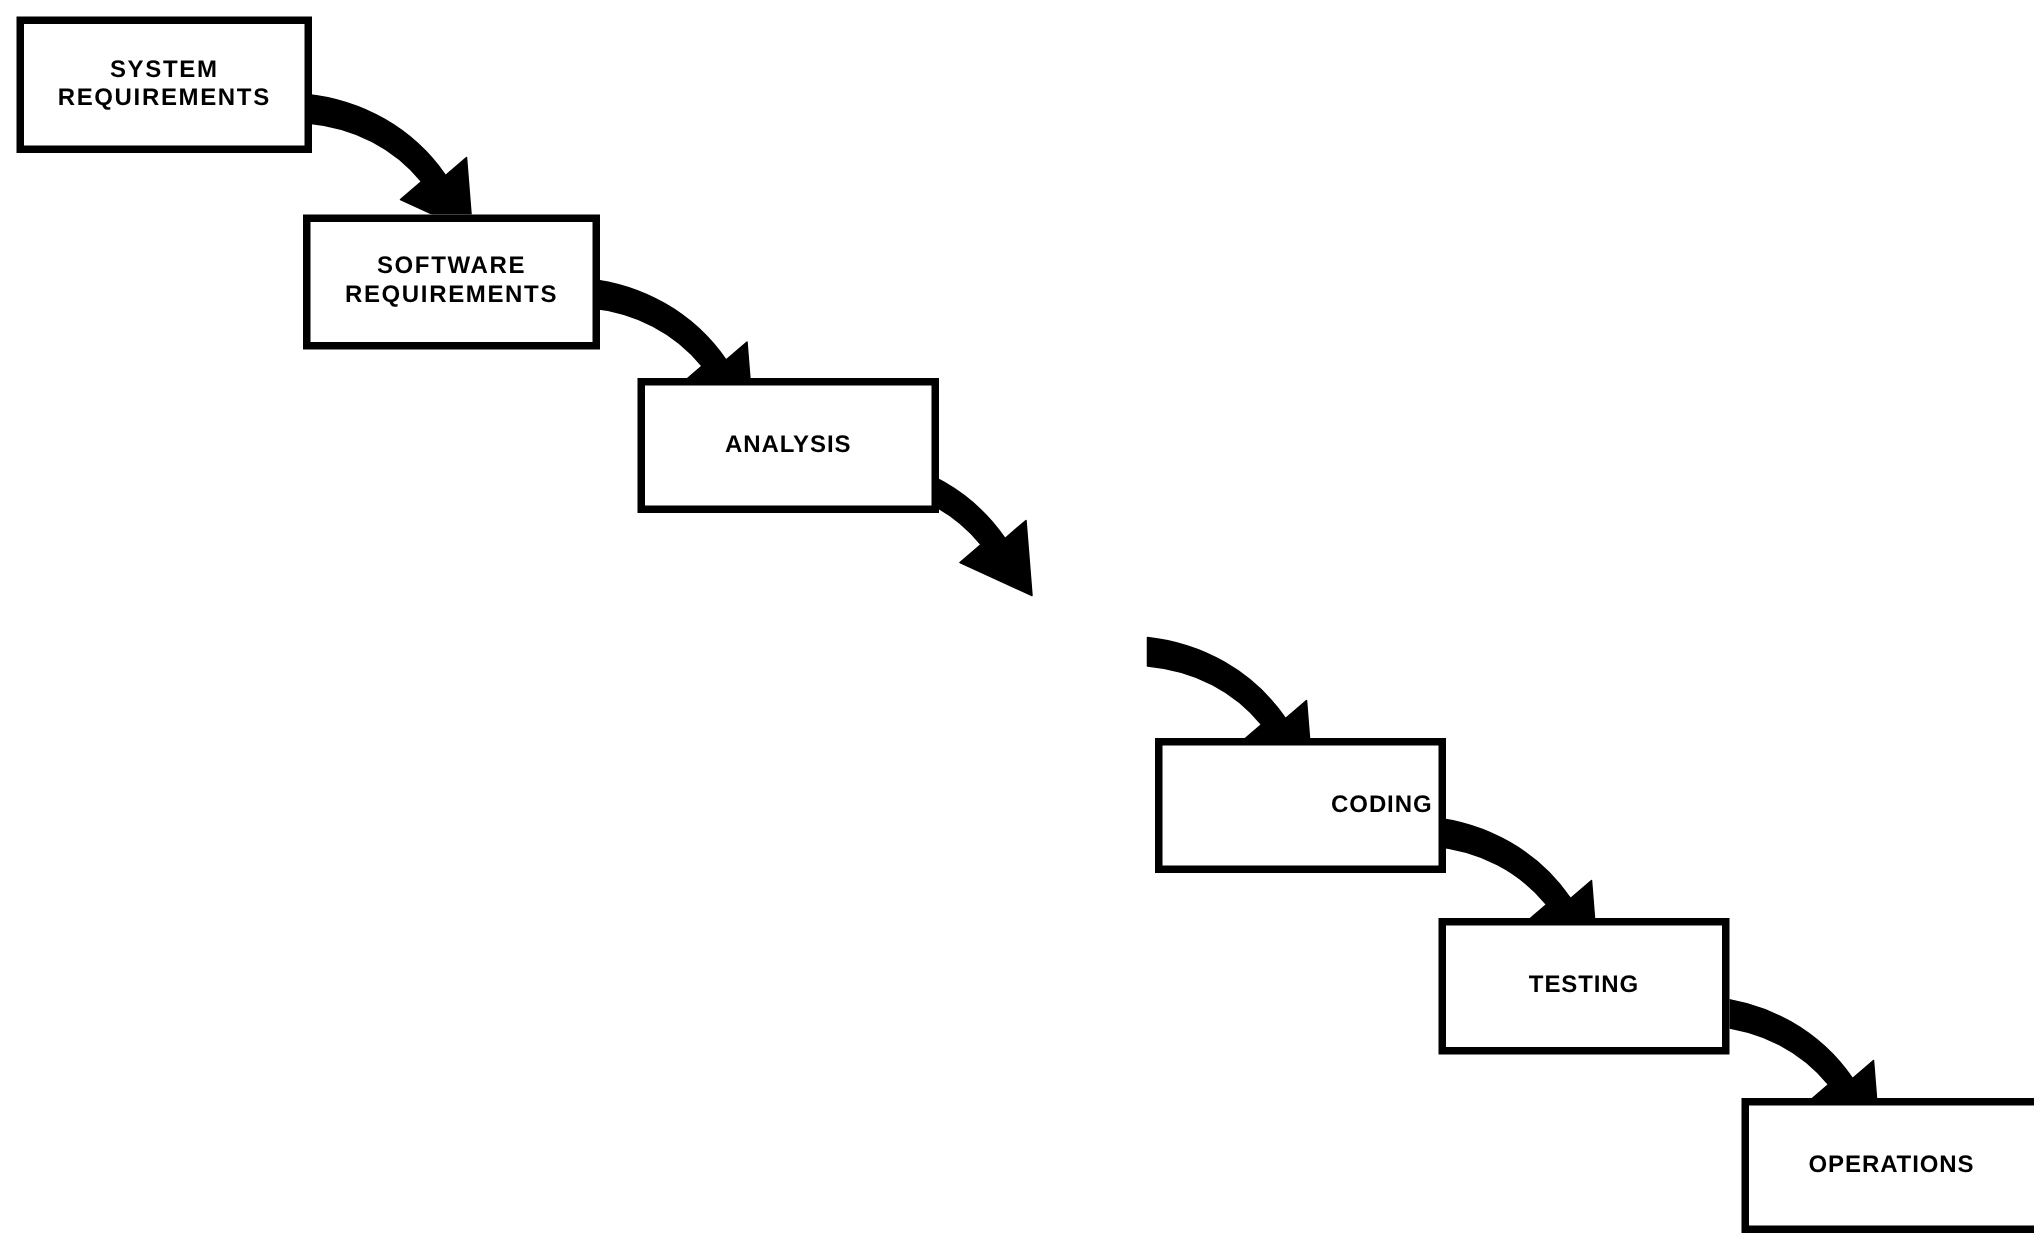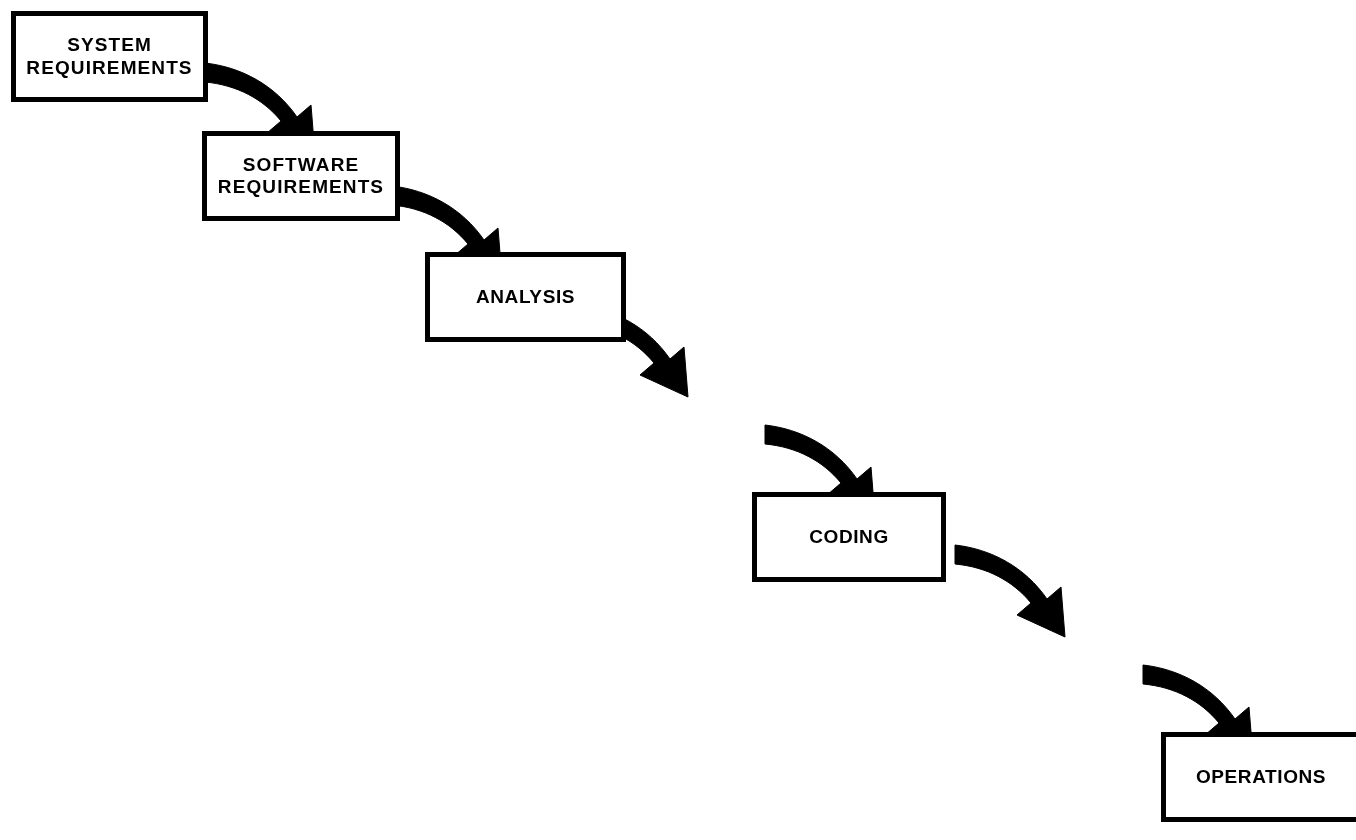--- a/index.html
+++ b/index.html
@@ -34,21 +34,21 @@
     border: 5px solid #000000;
     display: flex;
     align-items: center;
     justify-content: center;
     text-align: center;
     z-index: 2;
   }
   .stage-label {
     font-family: "Liberation Sans", sans-serif;
     font-weight: bold;
-    font-size: 19px;
+    font-size: 16px;
     line-height: 1.18;
     letter-spacing: 1.1px;
     color: #000000;
     text-transform: uppercase;
     white-space: pre-line;
     padding: 0 4px;
   }
   .stage-label.tight {
     letter-spacing: 0.6px;
   }
@@ -77,32 +77,35 @@
       <g transform="translate(1143,665)">
         <path d="M 0 0 C 36 4, 70 22, 92 54 L 106 42 L 110 92 L 62 70 L 76 58 C 58 36, 32 22, 0 19 Z" fill="#000000" stroke="#000000" stroke-width="1" stroke-linejoin="round"></path>
       </g>
     </svg>
 
   <div class="stage-box" id="box-0" style="left: 11px; top: 11px; width: 197px; height: 91px; border-width: 5px; border-color: rgb(0, 0, 0);">
     <span class="stage-label">SYSTEM
 REQUIREMENTS</span>
   </div>
 
-  <div class="stage-box" id="box-1" style="left: 202px; top: 131px; width: 198px; height: 90px; border-width: 5px; border-color: rgb(0, 0, 0);">
+  <div class="stage-box" id="box-1" style="left: 202px; top: 143px; width: 198px; height: 90px; border-width: 5px; border-color: rgb(0, 0, 0);">
     <span class="stage-label">SOFTWARE
 REQUIREMENTS</span>
   </div>
 
   <div class="stage-box" id="box-2" style="left: 388px; top: 252px; width: 201px; height: 90px; border-width: 5px; border-color: rgb(0, 0, 0); margin-left: 37px;">
     <span class="stage-label tight">ANALYSIS</span>
   </div>
 
 
-  <div class="stage-box" id="box-4" style="left: 752px; top: 492px; width: 194px; height: 90px; border-width: 5px; border-color: rgb(0, 0, 0);">
+  <div class="stage-box" id="box-4" style="left: 770px; top: 492px; width: 194px; height: 90px; border-width: 5px; border-color: rgb(0, 0, 0); justify-content: flex-end;">
     <span class="stage-label tight">CODING</span>
   </div>
 
+  <div class="stage-box" id="box-5" style="left: 959px; top: 612px; width: 194px; height: 91px; border-width: 5px; border-color: rgb(0, 0, 0);">
+    <span class="stage-label tight">TESTING</span>
+  </div>
 
   <div class="stage-box" id="box-6" style="left: 1145px; top: 732px; width: 200px; height: 90px; border-width: 5px; border-color: rgb(0, 0, 0); margin-left: 16px;">
     <span class="stage-label tight">OPERATIONS</span>
   </div>
 
 </div>
 
 </body></html>

